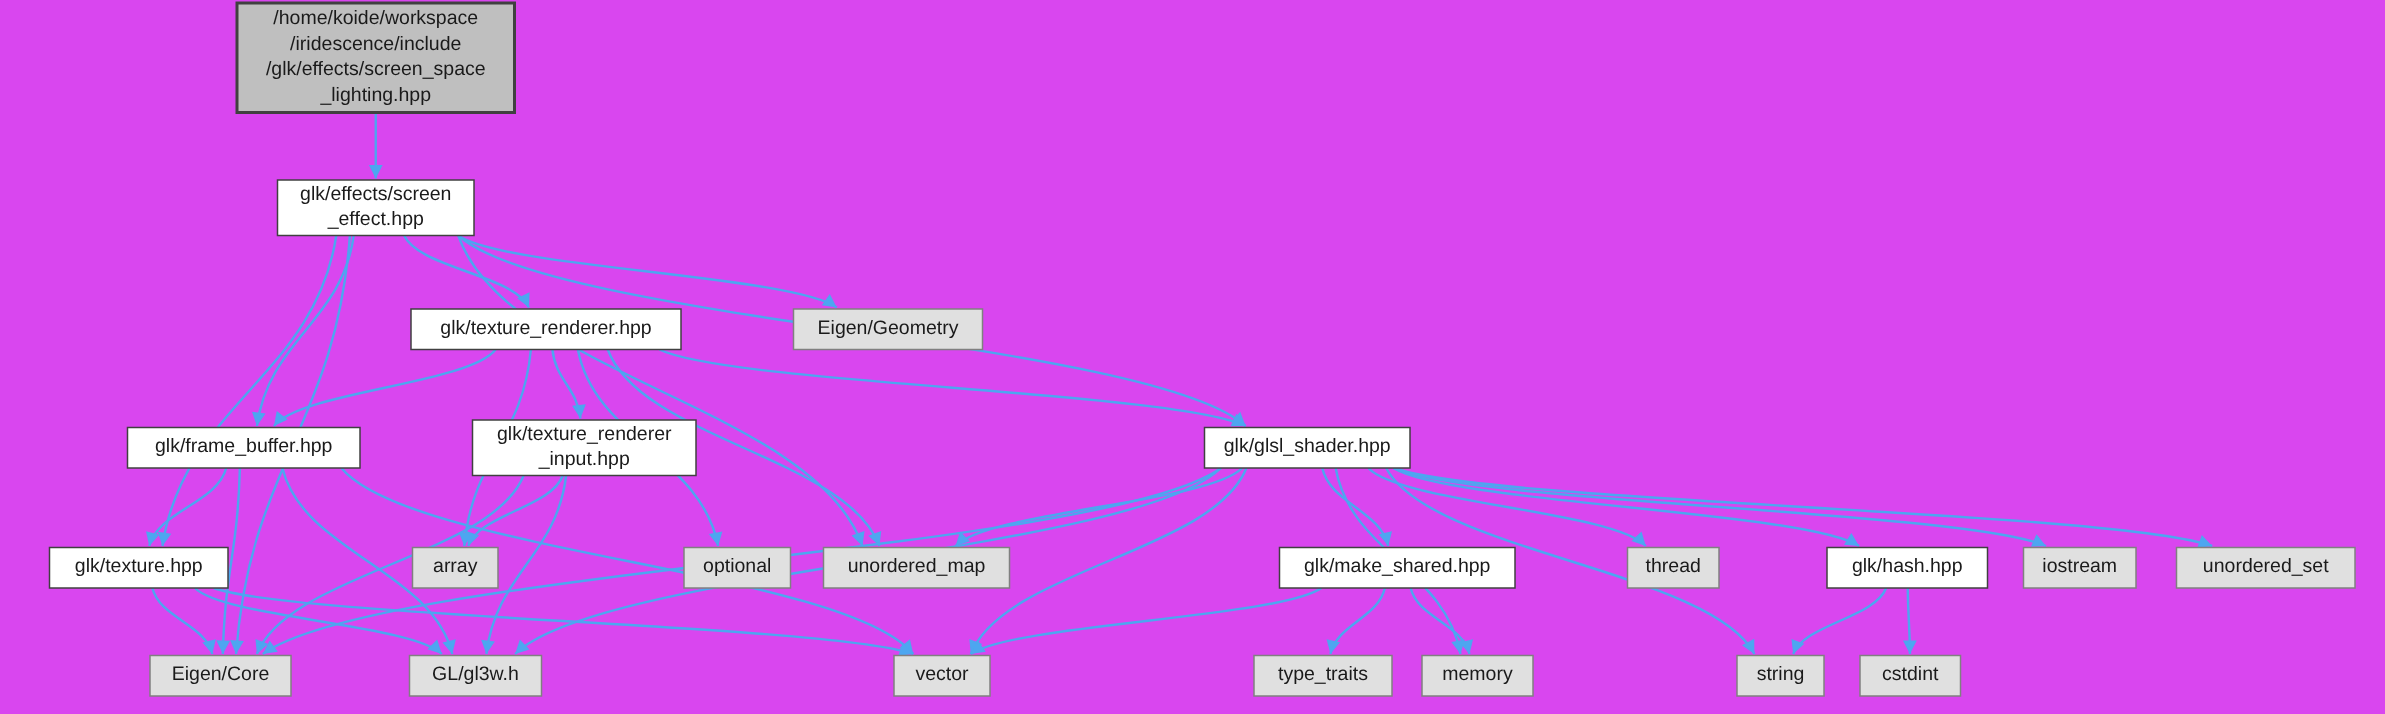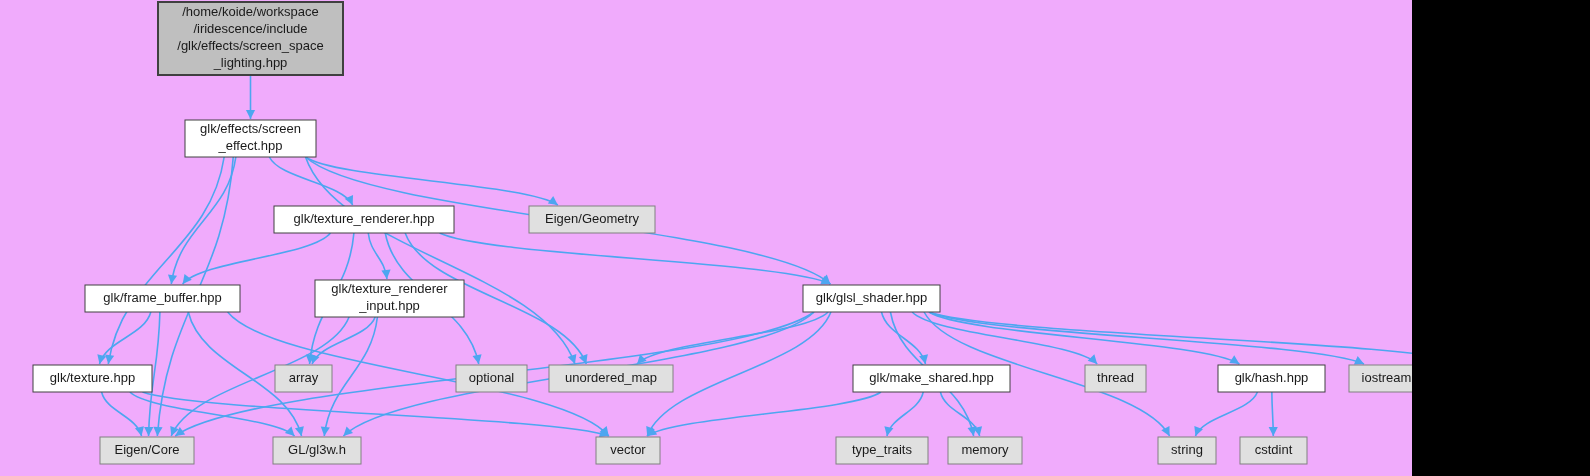--- a/index.html
+++ b/index.html
@@ -2,23 +2,23 @@
 <html><head>
 <meta charset="utf-8">
 <style>
   html, body {
     margin: 0;
     padding: 0;
     background: #000000;
   }
   #graph-root {
     position: relative;
-    width: 1412px;
+    width: 1590px;
     height: 476px;
-    background: #f0abfc;
+    background: #d946ef;
     overflow: hidden;
     font-family: "Liberation Sans", sans-serif;
   }
   svg#graph-svg {
     position: absolute;
     left: 0;
     top: 0;
     width: 1590px;
     height: 476px;
     display: block;

